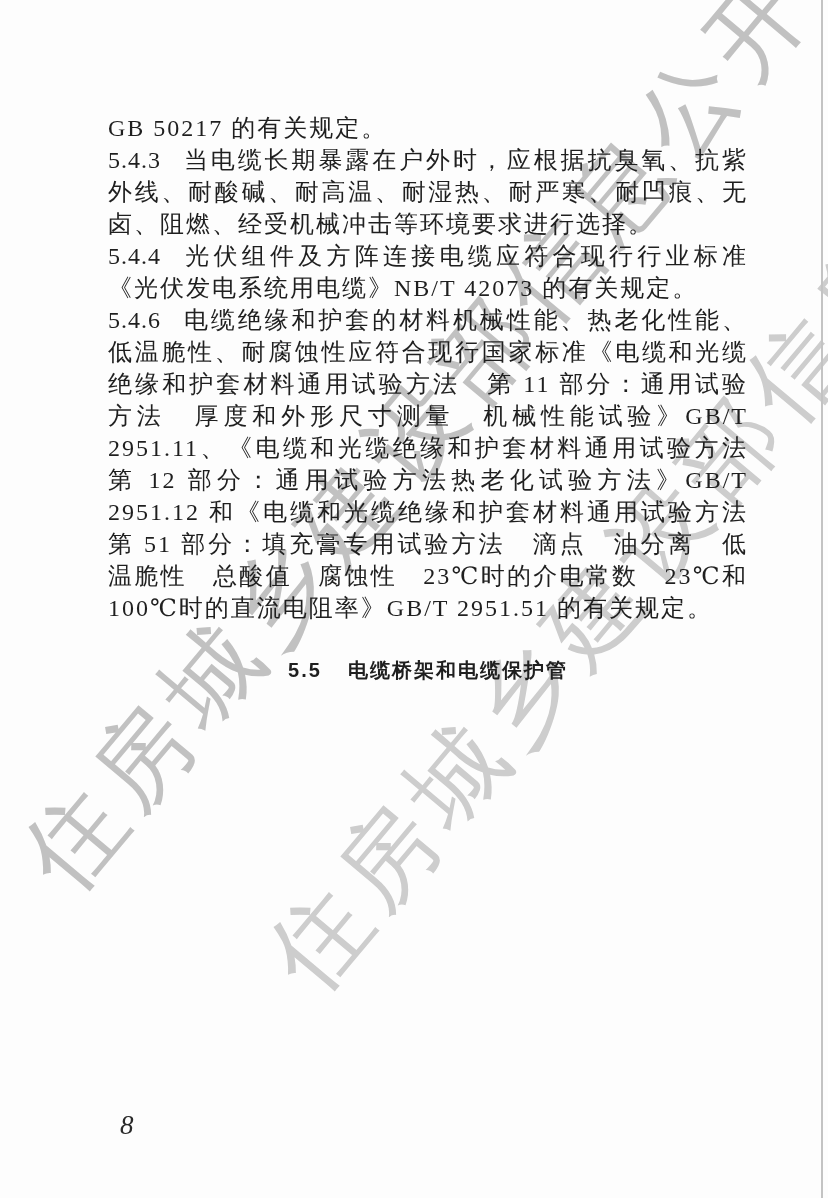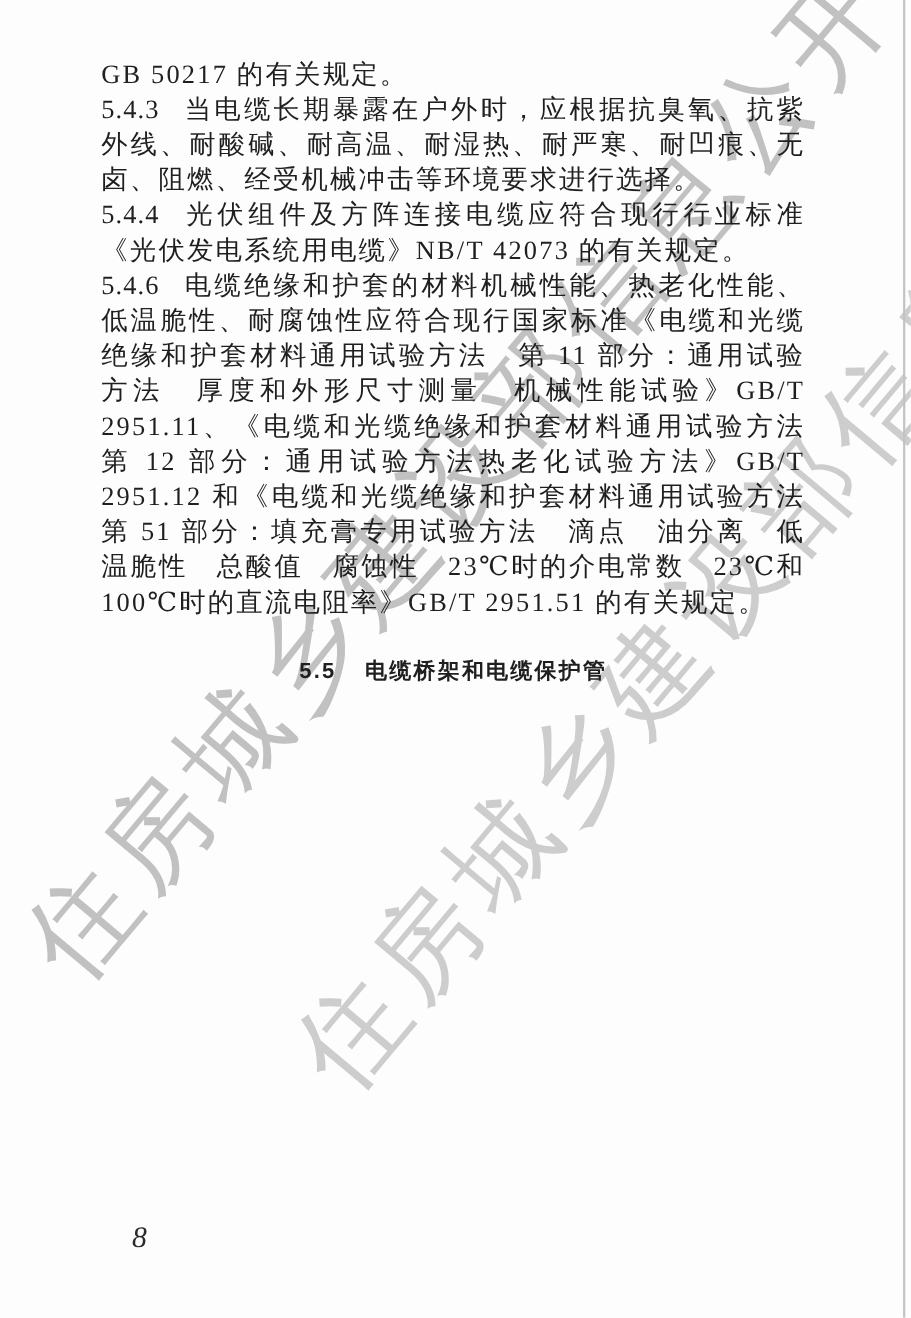--- a/index.html
+++ b/index.html
@@ -28,22 +28,22 @@
     left:420px;top:430px;
     transform:translate(-50%,-50%) rotate(-50deg);
   }
   .wm-line-2{
     left:665px;top:530px;
     transform:translate(-50%,-50%) rotate(-50deg);
     color:rgba(110,110,110,0.34);
   }
   
   .content{
-    position:absolute;left:92px;top:0;width:640px;
-    padding-top:52px;
+    position:absolute;left:108px;top:0;width:640px;
+    padding-top:112px;
     z-index:1;
   }
   .para{
     margin:0;
     font-size:24px;
     line-height:32px;
     letter-spacing:2px;
     text-align:justify;
   }
   .num{

